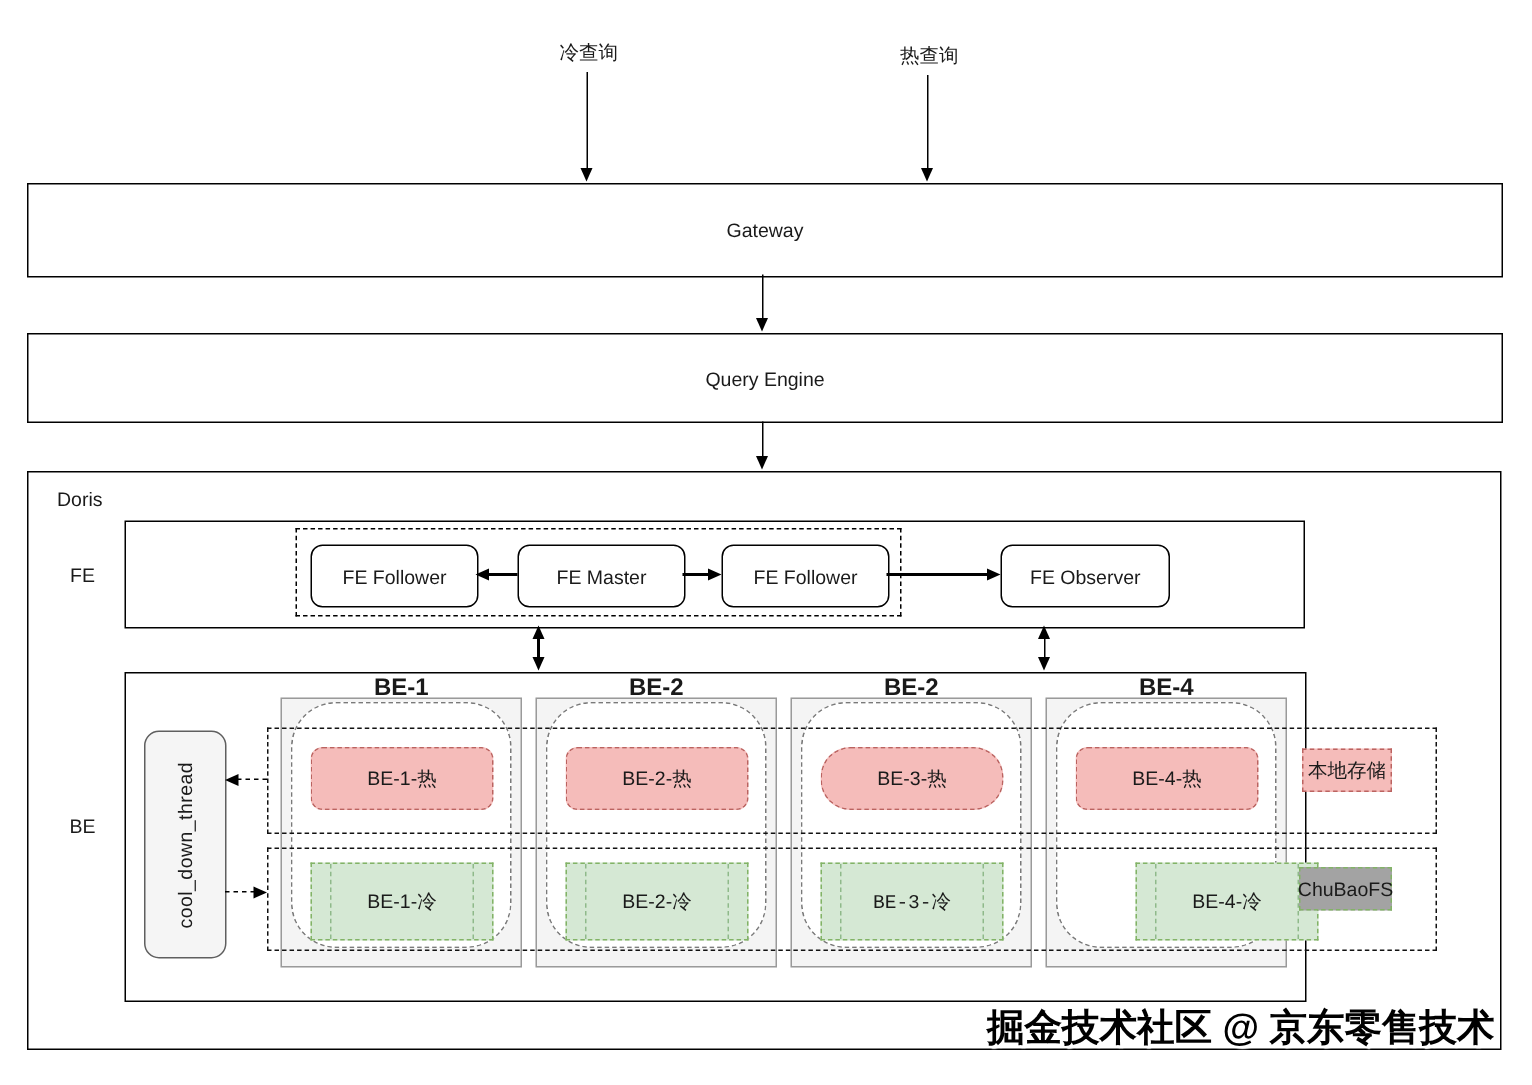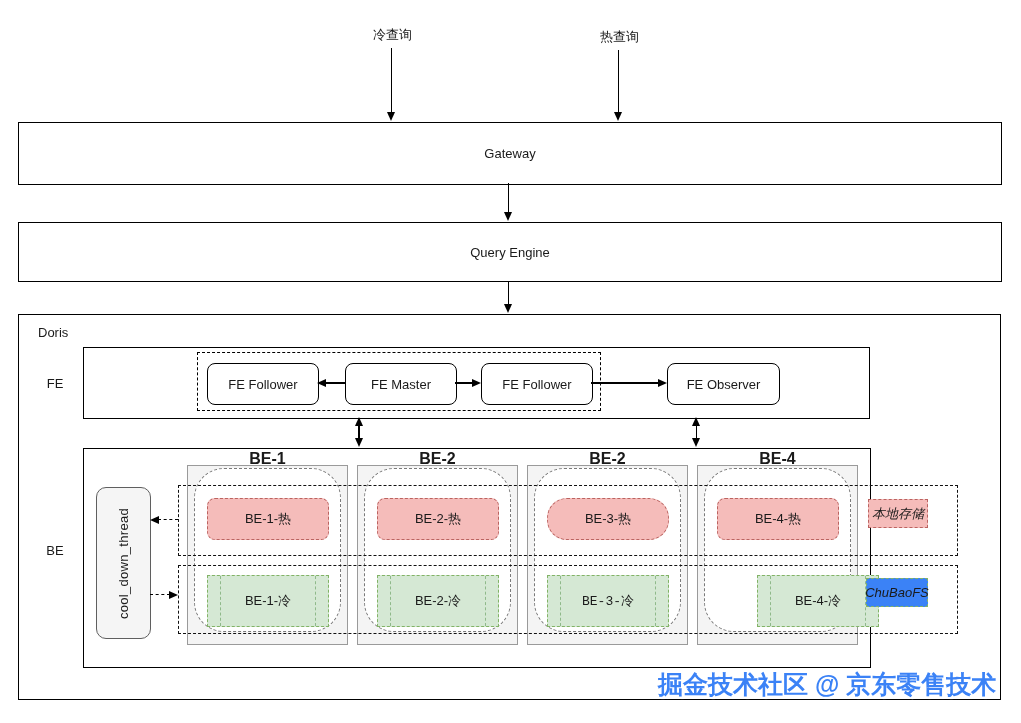--- a/index.html
+++ b/index.html
@@ -42,27 +42,27 @@
     box-sizing:border-box;background:transparent;z-index:2;}
   .hot-box{position:absolute;top:498px;width:120px;height:40px;background:#f5bcba;
     border:1.3px dashed #bb6360;border-radius:8px;display:flex;align-items:center;
     justify-content:center;font-size:13px;z-index:4;}
   .cold-box{position:absolute;top:575px;width:120px;height:50px;background:#d5e8d4;
     border:1.3px dashed #82b366;display:flex;align-items:center;
     justify-content:center;font-size:13px;z-index:4;}
   .cold-box .seg{position:absolute;top:0;bottom:0;width:0;border-left:1.2px dashed #8fb98a;}
   .seg.l{left:12px;} .seg.r{right:12px;}
   .store-tag{position:absolute;display:flex;align-items:center;justify-content:center;
-    font-size:13px;z-index:5;box-sizing:border-box;font-style:italic;}
+    font-size:13px;z-index:5;box-sizing:border-box;}
   .store-hot{background:#f5bcba;border:1.2px dashed #bb6360;}
-  .store-cold{background:#3b82f6;border:1.2px dashed #82b366;}
+  .store-cold{background:#a3a3a3;border:1.2px dashed #82b366;}
   .cool-box{position:absolute;left:96px;top:487px;width:53px;height:150px;background:#f5f5f5;
     border:1px solid #5f5f5f;border-radius:10px;display:flex;align-items:center;justify-content:center;z-index:4;}
   .cool-box span{transform:rotate(-90deg);white-space:nowrap;font-size:13px;letter-spacing:0.3px;}
-  .watermark{position:absolute;left:658px;top:668px;font-size:25px;font-weight:bold;color:#3b82f6;
+  .watermark{position:absolute;left:658px;top:668px;font-size:25px;font-weight:bold;color:#000000;
     text-shadow:2px 2px 1px rgba(255,255,255,0.95),-1px -1px 0 rgba(255,255,255,0.5);z-index:9;white-space:nowrap;}
 </style>
 </head>
 <body>
 
 <div class="canvas">
 
   <div class="abs lbl" style="left:373px;top:27px;">冷查询</div>
   <div class="abs lbl" style="left:600px;top:29px;">热查询</div>
 

